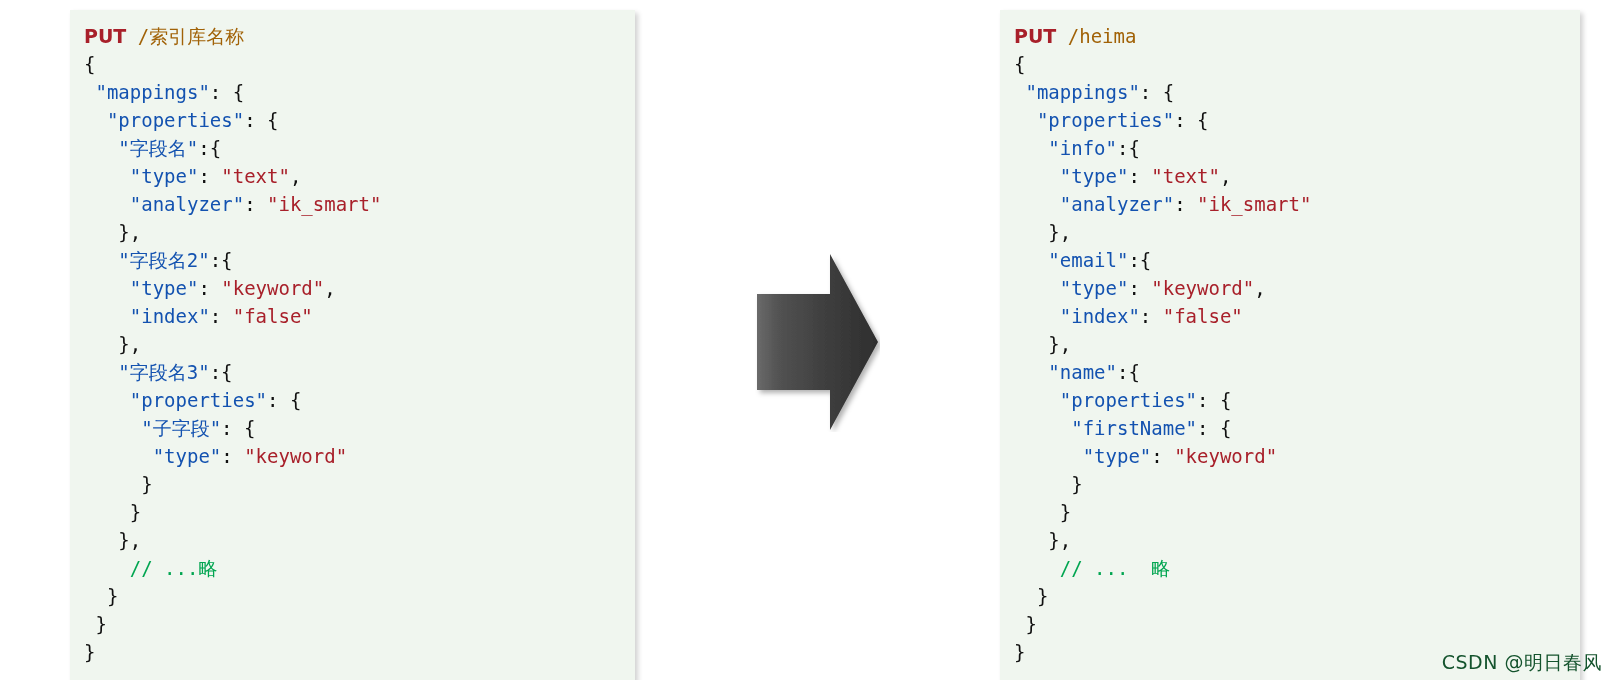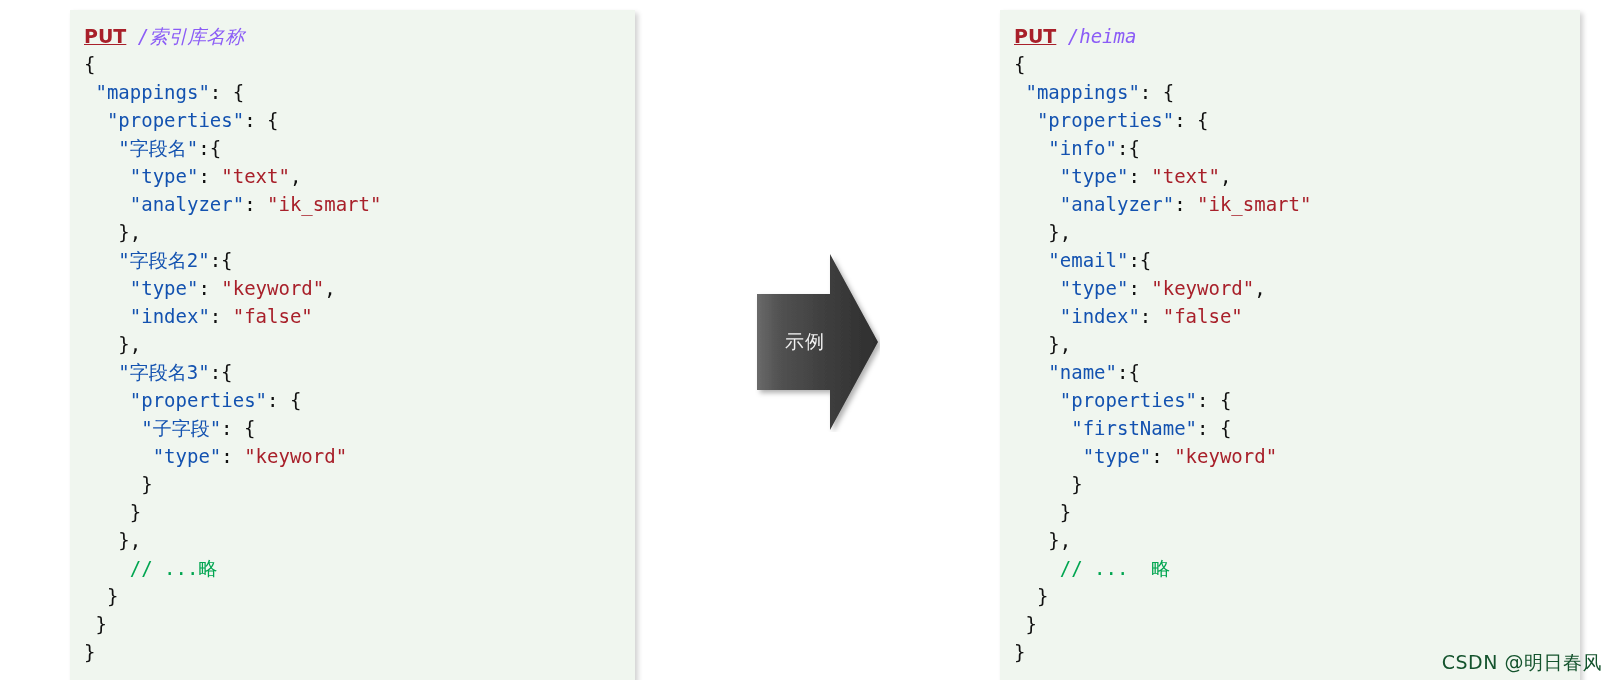--- a/index.html
+++ b/index.html
@@ -31,22 +31,22 @@
     padding: 12px 0 0 14px;
     font-family: "DejaVu Sans Mono", monospace;
     font-size: 19px;
     line-height: 28px;
     white-space: pre;
     color: #111111;
   }
   .code-line { white-space: pre; min-height: 28px; }
 
   
-  .t-method { color: #a8202a; font-weight: bold; font-family: "DejaVu Sans", sans-serif; font-size: 19px; text-decoration: underline; }
-  .t-path   { color: #8b5cf6; font-style: italic; }
+  .t-method { color: #a8202a; font-weight: bold; font-family: "DejaVu Sans", sans-serif; font-size: 19px; }
+  .t-path   { color: #a16207; }
   .t-key    { color: #1352b0; }
   .t-str    { color: #a8202a; }
   .t-punct  { color: #111111; }
   .t-comment{ color: #00a550; }
   .t-cjk    { color: #1352b0; }
 
   
   #arrow-wrap {
     position: absolute;
     left: 755px;
@@ -98,20 +98,19 @@
         <stop offset="18%" stop-color="#525252"></stop>
         <stop offset="55%" stop-color="#3f3f3f"></stop>
         <stop offset="100%" stop-color="#2e2e2e"></stop>
       </linearGradient>
       <filter id="arrShadow" x="-30%" y="-30%" width="180%" height="180%">
         <feDropShadow dx="3" dy="3" stdDeviation="2.4" flood-color="#000000" flood-opacity="0.30"></feDropShadow>
       </filter>
     </defs>
     <polygon points="2,42 75,42 75,2 123,90 75,178 75,138 2,138" fill="url(#arrGrad)" filter="url(#arrShadow)"></polygon>
   </svg>
-  <div id="arrow-label">示例</div>
 </div>
 
 <div class="code-panel" id="panel-right">
   <pre class="code-body"><div class="code-line"><span class="t-method">PUT</span><span class="t-path"> </span><span class="t-path">/heima</span></div><div><div class="code-line"><span class="t-punct">{</span></div><div class="code-line"><span class="t-punct"> </span><span class="t-key">"mappings"</span><span class="t-punct">: {</span></div><div class="code-line"><span class="t-punct">  </span><span class="t-key">"properties"</span><span class="t-punct">: {</span></div><div class="code-line"><span class="t-punct">   </span><span class="t-key">"info"</span><span class="t-punct">:{</span></div><div class="code-line"><span class="t-punct">    </span><span class="t-key">"type"</span><span class="t-punct">: </span><span class="t-str">"text"</span><span class="t-punct">,</span></div><div class="code-line"><span class="t-punct">    </span><span class="t-key">"analyzer"</span><span class="t-punct">: </span><span class="t-str">"ik_smart"</span></div><div class="code-line"><span class="t-punct">   },</span></div><div class="code-line"><span class="t-punct">   </span><span class="t-key">"email"</span><span class="t-punct">:{</span></div><div class="code-line"><span class="t-punct">    </span><span class="t-key">"type"</span><span class="t-punct">: </span><span class="t-str">"keyword"</span><span class="t-punct">,</span></div><div class="code-line"><span class="t-punct">    </span><span class="t-key">"index"</span><span class="t-punct">: </span><span class="t-str">"false"</span></div><div class="code-line"><span class="t-punct">   },</span></div><div class="code-line"><span class="t-punct">   </span><span class="t-key">"name"</span><span class="t-punct">:{</span></div><div class="code-line"><span class="t-punct">    </span><span class="t-key">"properties"</span><span class="t-punct">: {</span></div><div class="code-line"><span class="t-punct">     </span><span class="t-key">"firstName"</span><span class="t-punct">: {</span></div><div class="code-line"><span class="t-punct">      </span><span class="t-key">"type"</span><span class="t-punct">: </span><span class="t-str">"keyword"</span></div><div class="code-line"><span class="t-punct">     }</span></div><div class="code-line"><span class="t-punct">    }</span></div><div class="code-line"><span class="t-punct">   },</span></div><div class="code-line"><span class="t-punct">    </span><span class="t-comment">// ...  略</span></div><div class="code-line"><span class="t-punct">  }</span></div><div class="code-line"><span class="t-punct"> }</span></div><div class="code-line"><span class="t-punct">}</span></div></div></pre>
 </div>
 
 <div id="watermark">CSDN @明日春风</div>
 
 </body></html>

